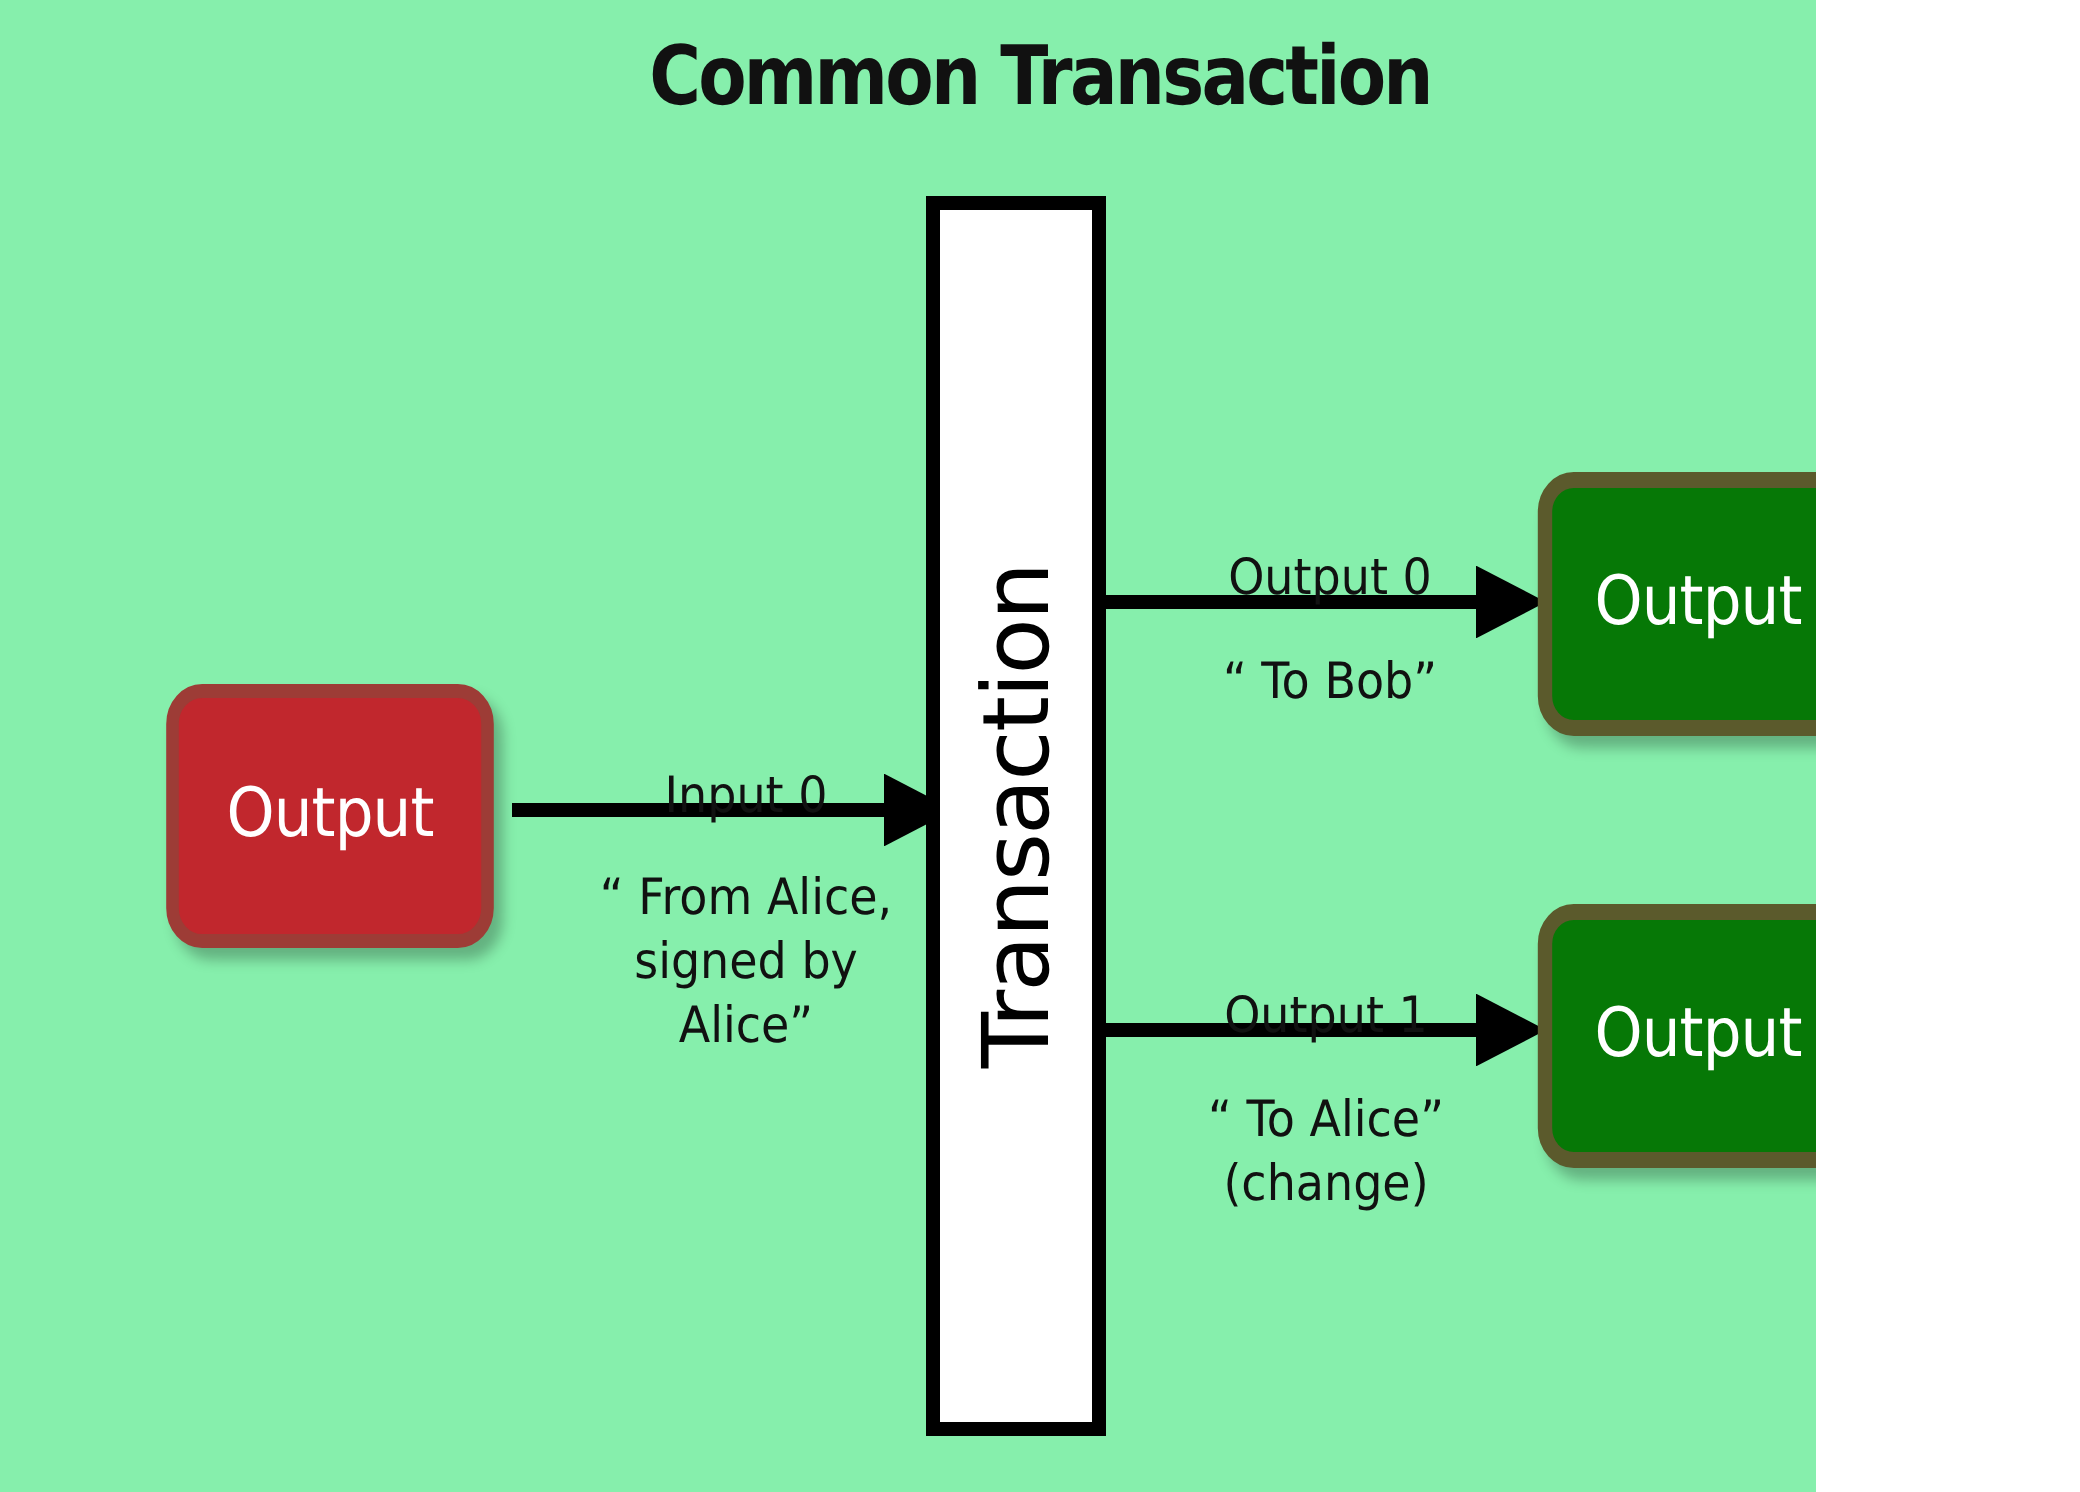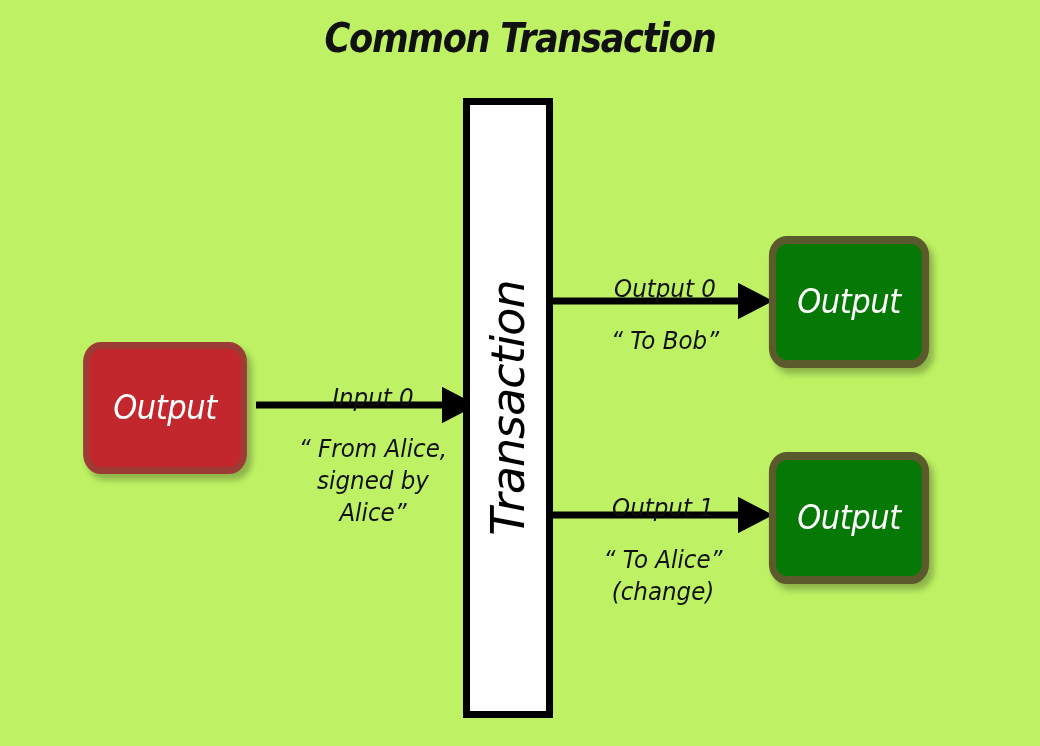--- a/index.html
+++ b/index.html
@@ -5,25 +5,24 @@
   html, body {
     margin: 0;
     padding: 0;
     background: #ffffff;
   }
   body {
     font-family: "Liberation Sans", sans-serif;
   }
   #canvas {
     position: relative;
-    width: 1040px;
+    width: 908px;
     height: 746px;
-    background: #bef264;
+    background: #86efac;
     overflow: hidden;
-    font-style: italic;
   }
 
   
   #diagram-title {
     position: absolute;
     left: 0;
     top: 14px;
     width: 1040px;
     text-align: center;
     font-family: "DejaVu Sans", sans-serif;

